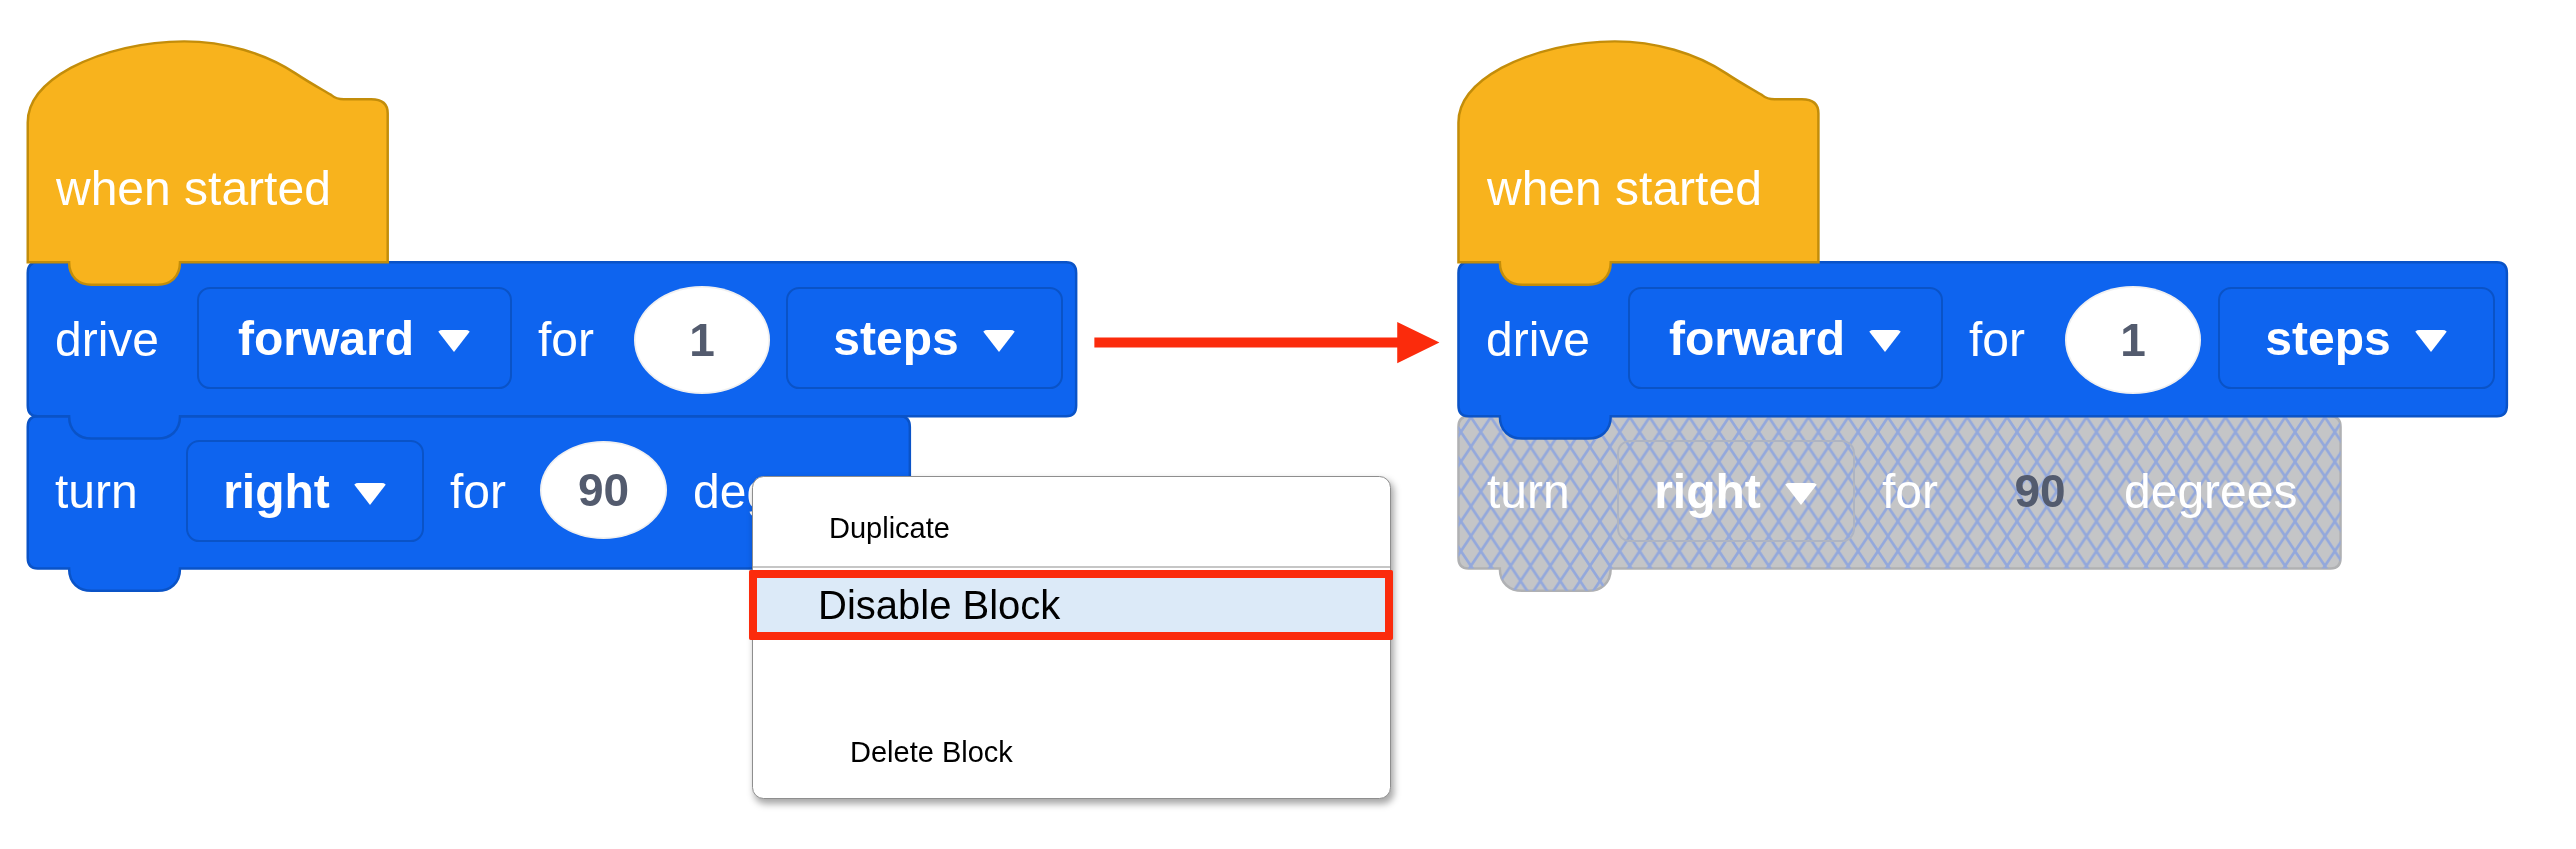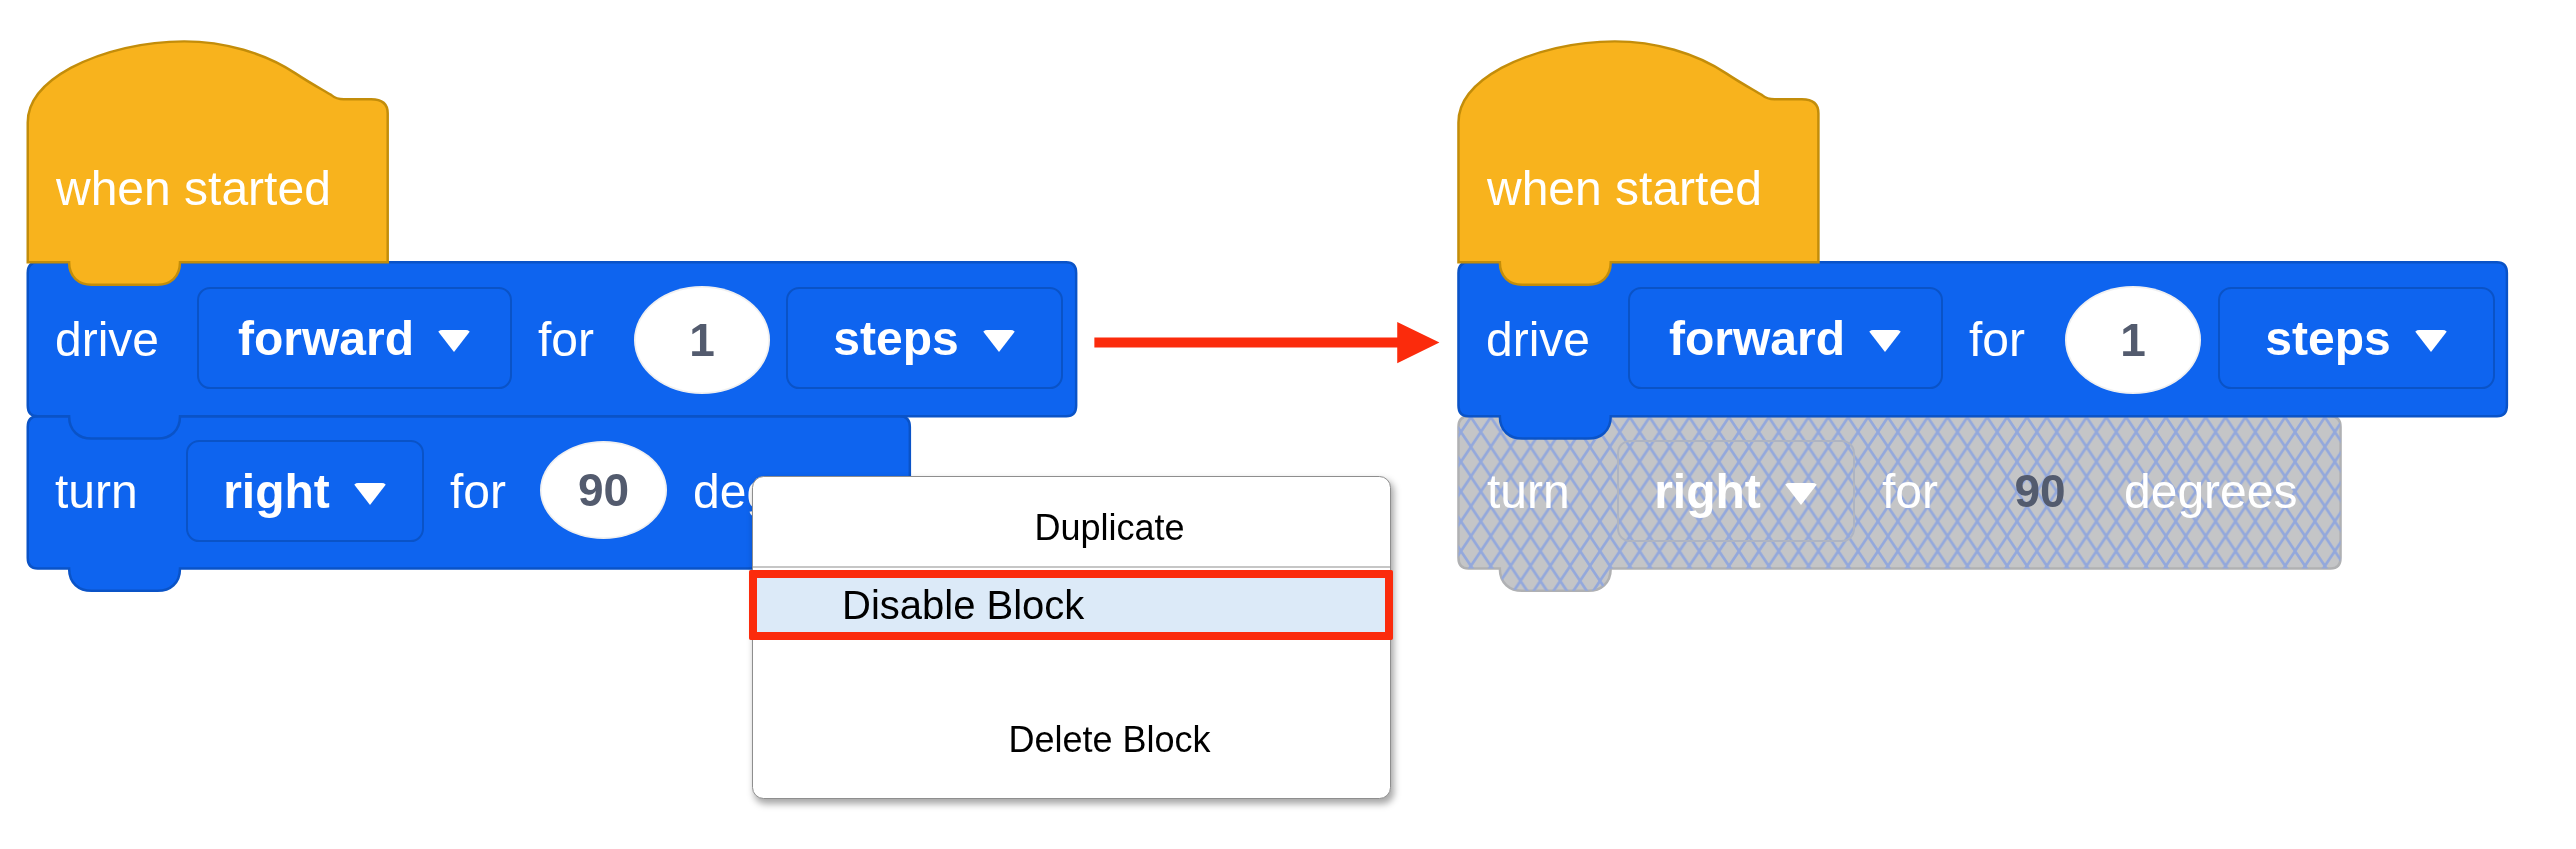--- a/index.html
+++ b/index.html
@@ -94,44 +94,43 @@
     border-radius: 11.6px;
     box-shadow: 2.5px 4.1px 7.4px rgba(0,0,0,0.35);
     z-index: 10;
   }
   .menu-item {
     position: absolute;
     left: 0; width: 100%;
     height: 74px;
     line-height: 74px;
     padding-left: 76px;
-    font-size: 36px;
+    font-size: 29px;
     color: var(--c-menu-text);
     white-space: nowrap;
     cursor: pointer;
-    text-align: center;
   }
   .menu-item.disabled { color: var(--c-menu-disabled-text); cursor: default; }
   .menu-sep {
     position: absolute;
     left: 0; width: 100%;
     height: 1.7px;
     background: #c6c6c6;
   }
   .menu-highlight {
     position: absolute;
     left: 749px; top: 570px;
     width: 644px; height: 70px;
     background: var(--c-menu-highlight-bg);
     border: 8.3px solid var(--c-arrow-red);
     border-radius: 1.7px;
     z-index: 11;
     display: flex;
     align-items: center;
-    padding-left: 85px;
+    padding-left: 61px;
     font-size: 40px;
     color: var(--c-menu-text);
     white-space: nowrap;
     cursor: pointer;
   }
 </style>
 </head>
 <body>
 
 <div class="canvas">
@@ -210,20 +209,20 @@
     <span>right</span>
     <span class="caret"></span>
   </div>
   <div class="blabel" style="left:1882px; top:464px;">for</div>
   <div class="value-plain" style="left:1978px; top:464px; width:124px;">90</div>
   <div class="blabel" style="left:2124px; top:464px;">degrees</div>
 
   <div class="menu">
     <div class="menu-item" style="top:14px;">Duplicate</div>
     <div class="menu-sep" style="top:89px;"></div>
-    <div class="menu-item" style="top:226px;">Delete Block</div>
+    <div class="menu-item" style="top:238px;margin-left:21px;">Delete Block</div>
   </div>
   <div class="menu-highlight">
     <span>Disable Block</span>
   </div>
 
 </div>
 
 
 </body></html>

